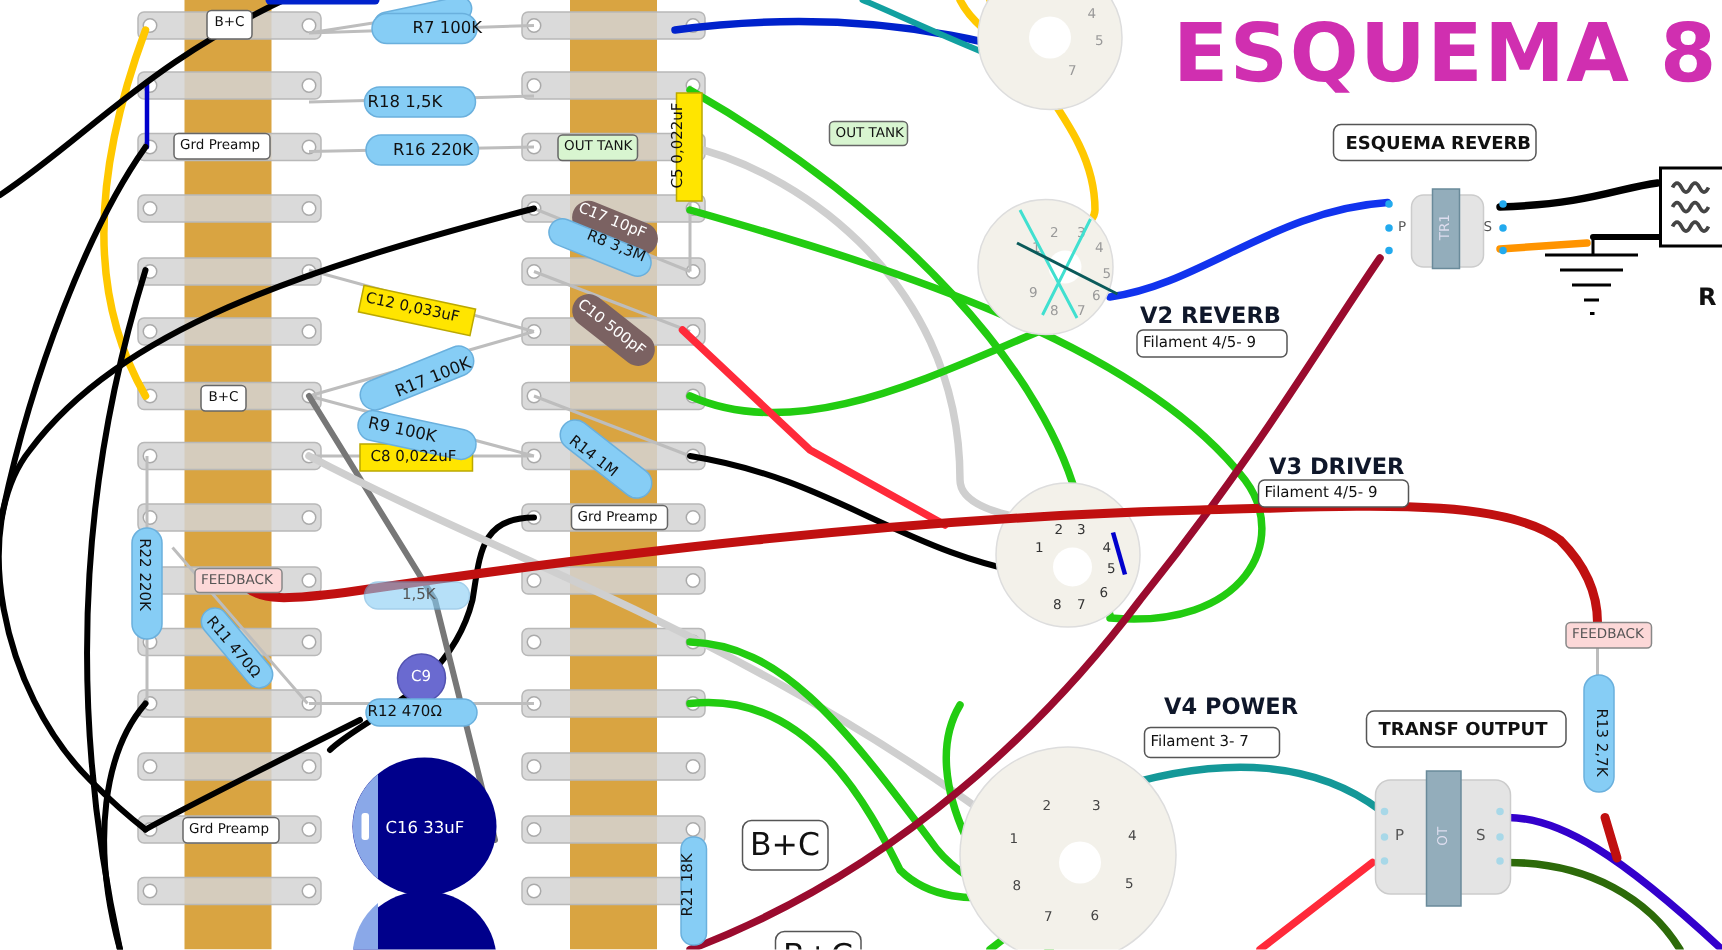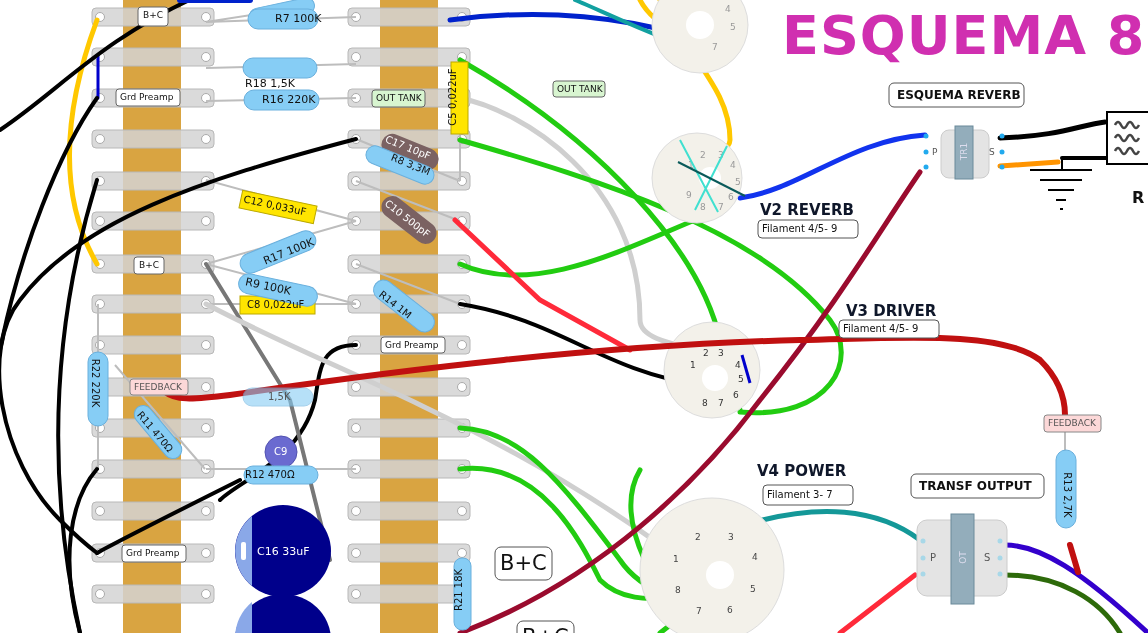--- a/index.html
+++ b/index.html
@@ -275,21 +275,21 @@
 <div class="t s9" style="left:385px;top:341px;">Grd  Preamp</div>
 <div class="t s9" style="left:126px;top:549px;">Grd  Preamp</div>
 <div class="t s9" style="left:376px;top:94px;">OUT TANK</div>
 <div class="t s9" style="left:557px;top:85px;">OUT TANK</div>
 <div class="t s9" style="left:134px;top:383px;color:#555;">FEEDBACK</div>
 <div class="t s9" style="left:1048px;top:419px;color:#555;">FEEDBACK</div>
 <div class="t" style="left:500px;top:553px;font-size:21px;">B+C</div>
 <div class="t" style="left:522px;top:627px;font-size:21px;">B+C</div>
 
 <div class="t s11" style="left:275px;top:13px;">R7 100K</div>
-<div class="t s11" style="left:245px;top:62px;margin-top:16px;">R18 1,5K</div>
+<div class="t s11" style="left:245px;top:62px;">R18 1,5K</div>
 <div class="t s11" style="left:262px;top:94px;">R16 220K</div>
 <div class="t s10" style="left:424px;top:92px;transform:rotate(-90deg);">C5 0,022uF</div>
 <div class="t s10" style="left:384px;top:143px;transform:rotate(22deg);color:#fff;">C17 10pF</div>
 <div class="t s10" style="left:390px;top:160px;transform:rotate(22deg);">R8 3,3M</div>
 <div class="t s10" style="left:243px;top:201px;transform:rotate(12deg);">C12 0,033uF</div>
 <div class="t s10" style="left:380px;top:214px;transform:rotate(38deg);color:#fff;">C10 500pF</div>
 <div class="t s11" style="left:262px;top:246px;transform:rotate(-22deg);">R17 100K</div>
 <div class="t s11" style="left:245px;top:281px;transform:rotate(12deg);">R9 100K</div>
 <div class="t s10" style="left:247px;top:300px;">C8 0,022uF</div>
 <div class="t s10" style="left:376px;top:300px;transform:rotate(38deg);">R14 1M</div>
@@ -299,21 +299,21 @@
 <div class="t s10" style="left:274px;top:447px;color:#fff;">C9</div>
 <div class="t s10" style="left:245px;top:470px;">R12 470Ω</div>
 <div class="t s11" style="left:257px;top:546px;color:#fff;">C16 33uF</div>
 <div class="t s10" style="left:438px;top:585px;transform:rotate(-90deg);">R21 18K</div>
 <div class="t s10" style="left:1044px;top:490px;transform:rotate(90deg);">R13 2,7K</div>
 
 <div class="tube" style="left:760px;top:201px;">V2 REVERB</div>
 <div class="t s10" style="left:762px;top:224px;">Filament 4/5- 9</div>
 <div class="tube" style="left:846px;top:302px;">V3 DRIVER</div>
 <div class="t s10" style="left:843px;top:324px;">Filament 4/5- 9</div>
-<div class="tube" style="left:757px;top:462px;text-align:right;">V4 POWER</div>
+<div class="tube" style="left:776px;top:462px;text-align:right;">V4 POWER</div>
 <div class="t s10" style="left:767px;top:490px;">Filament 3- 7</div>
 
 <div class="t bold" style="left:897px;top:89px;font-size:12px;">ESQUEMA REVERB</div>
 <div class="t s9" style="left:956px;top:147px;transform:rotate(-90deg);color:#dde;">TR1</div>
 <div class="t s9" style="left:932px;top:148px;color:#555;">P</div>
 <div class="t s9" style="left:989px;top:148px;color:#555;">S</div>
 <div class="t bold" style="left:919px;top:480px;font-size:12px;">TRANSF OUTPUT</div>
 <div class="t s9" style="left:957px;top:553px;transform:rotate(-90deg);color:#dde;">OT</div>
 <div class="t s10" style="left:930px;top:553px;color:#555;">P</div>
 <div class="t s10" style="left:984px;top:553px;color:#555;">S</div>

